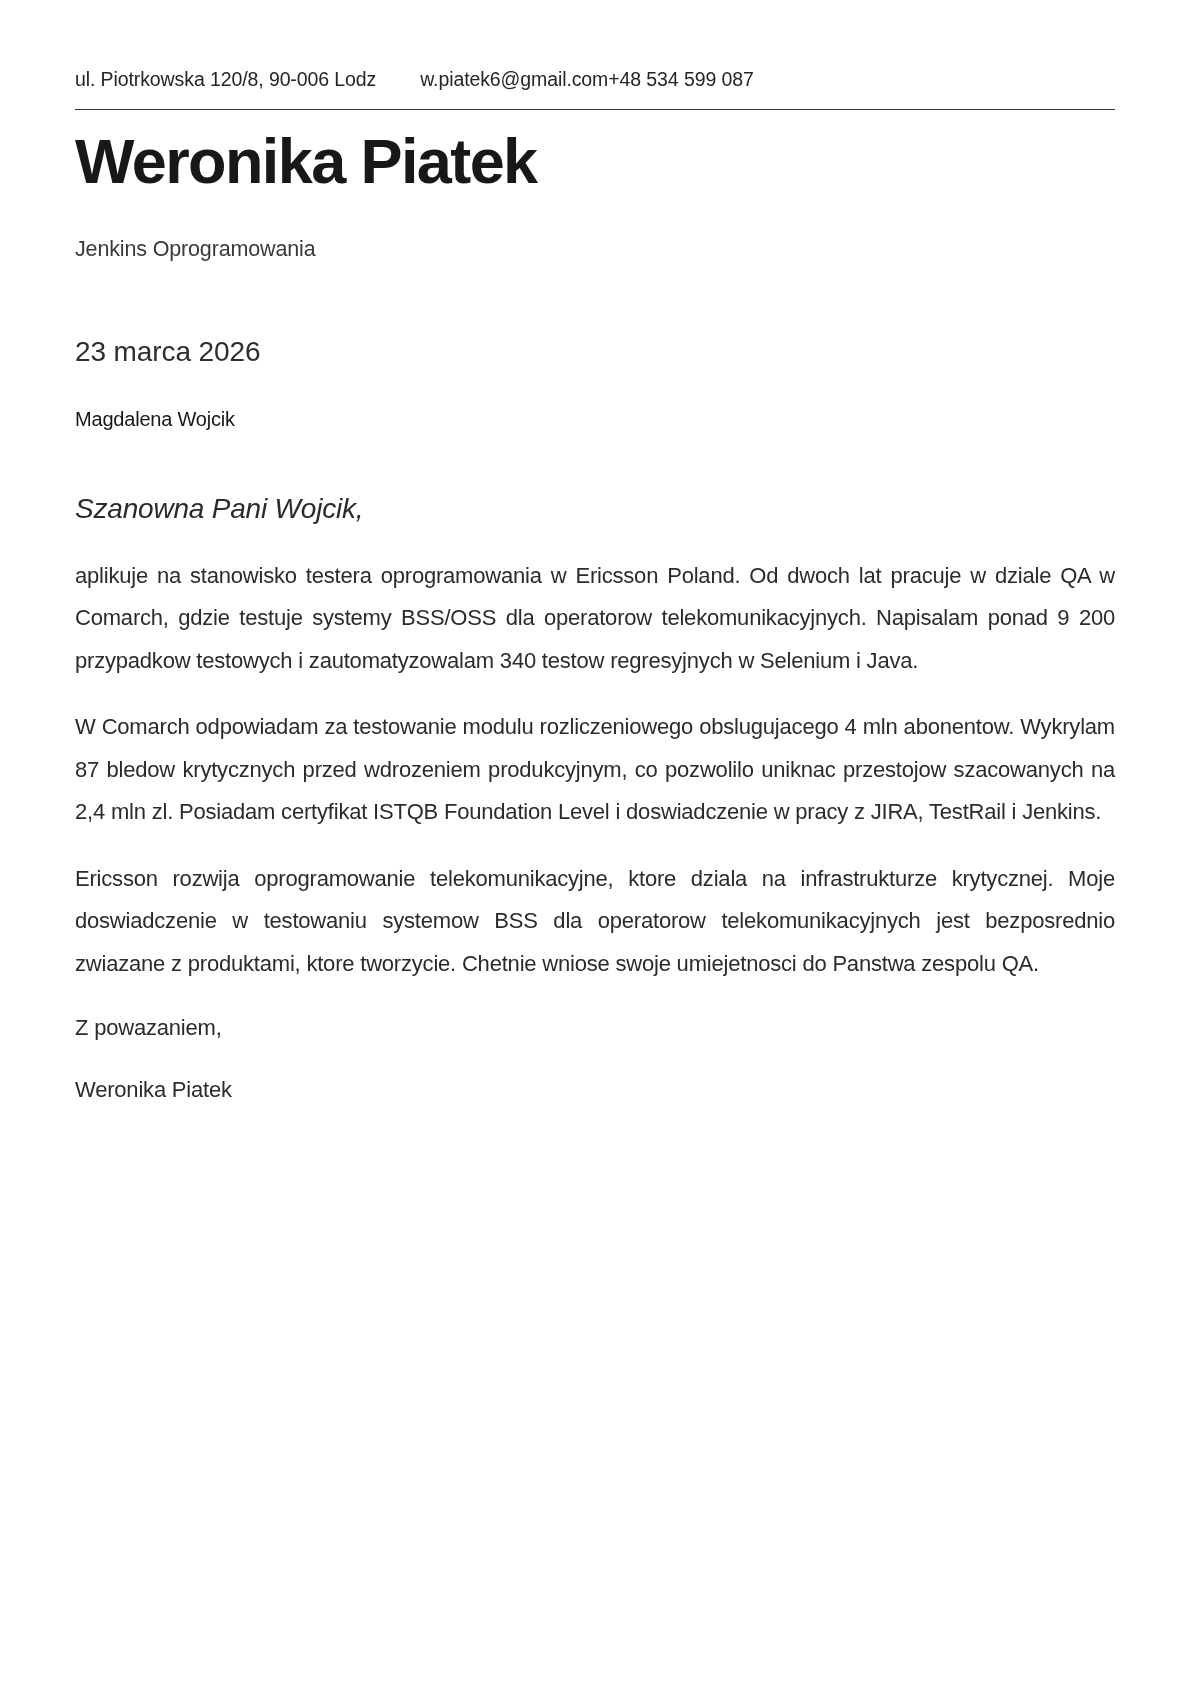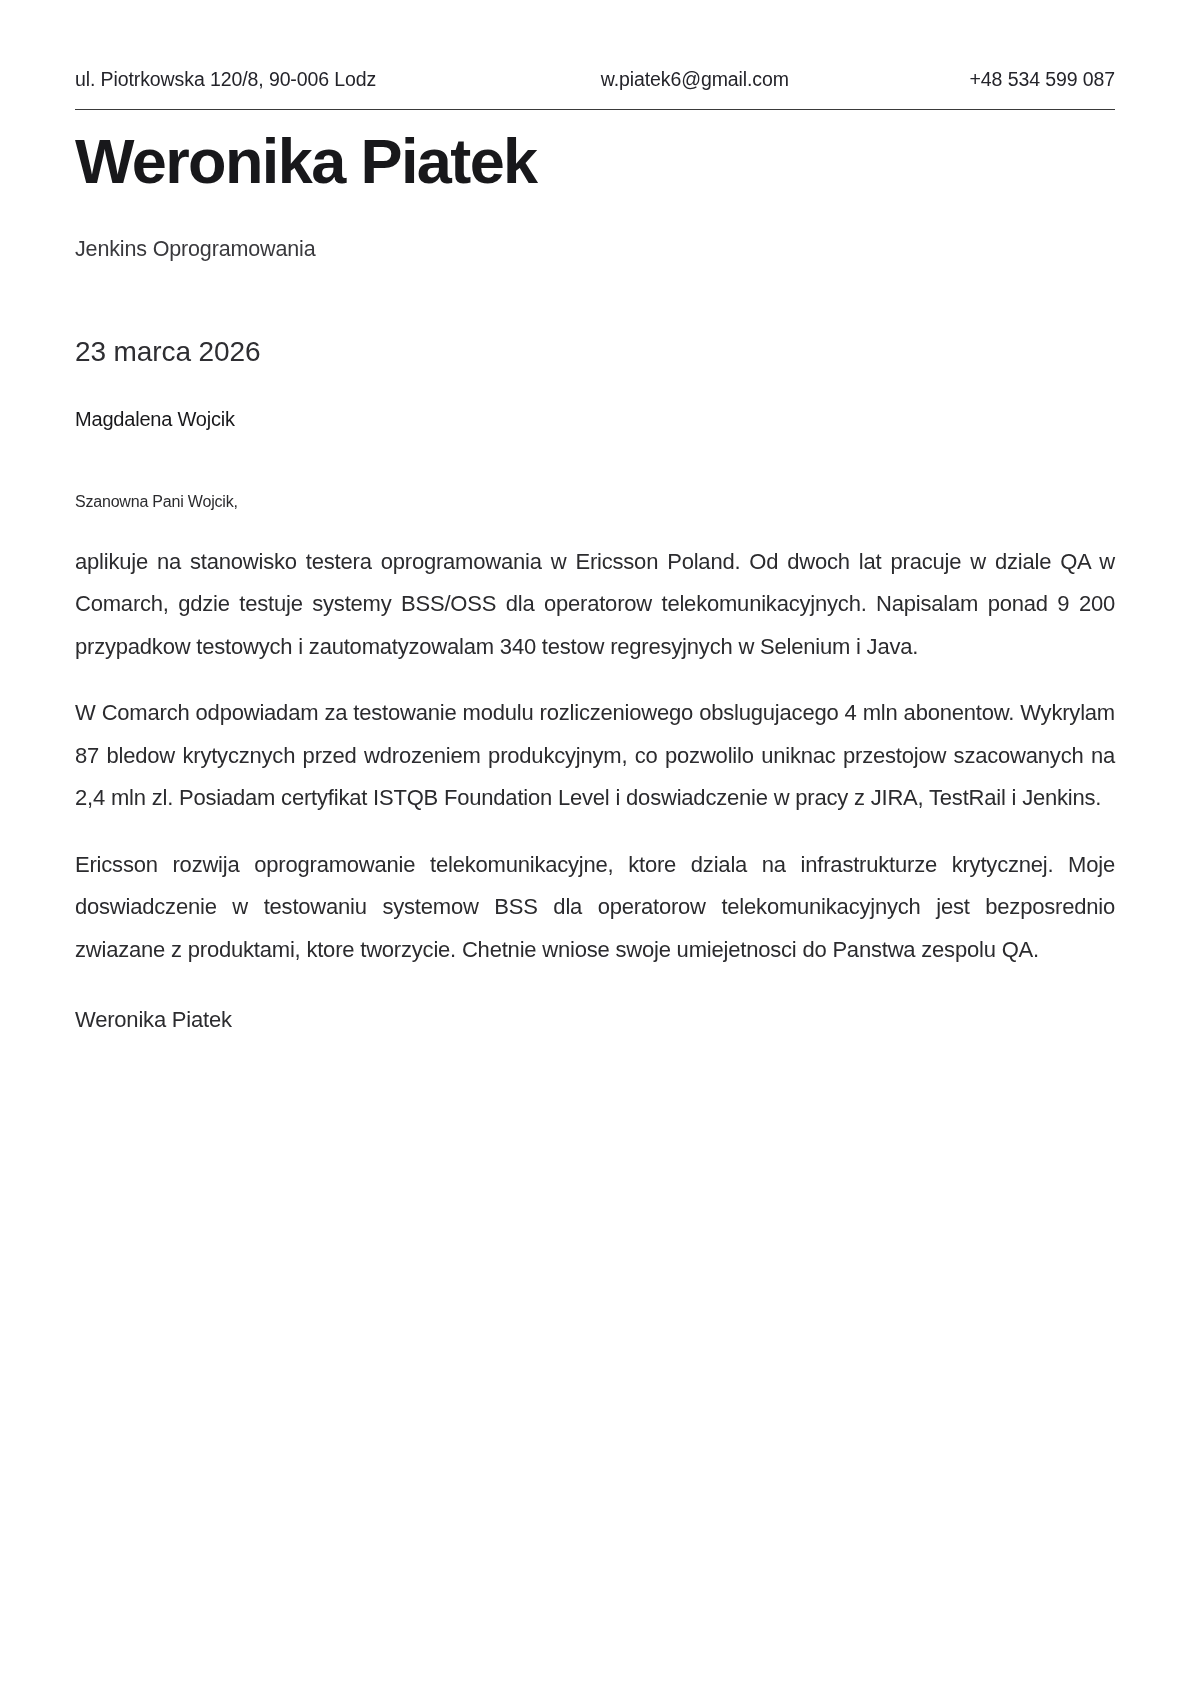--- a/index.html
+++ b/index.html
@@ -21,21 +21,21 @@
     background: #ffffff;
     box-sizing: border-box;
     padding: 0 75px;
     overflow: hidden;
   }
 
   
   .contact-bar {
     display: flex;
     align-items: baseline;
-    justify-content: space-between;
+    justify-content: flex-start;
     padding-top: 68px;
     font-size: 19.5px;
     letter-spacing: -0.1px;
     color: #24242a;
   }
   .contact-bar .slot {
     white-space: nowrap;
   }
   .contact-bar .slot.addr { text-align: left; }
   .contact-bar .slot.mail { text-align: center; flex: 0 0 auto; margin-left: 44px; }
@@ -85,24 +85,25 @@
     font-size: 20px;
     letter-spacing: -0.1px;
     color: #39393d;
   }
 
   
   .letter {
     margin-top: 62px;
   }
   .salutation {
-    font-size: 16px;
+    font-size: 28px;
     letter-spacing: -0.2px;
     color: #2b2b2e;
     margin-bottom: 30px;
+    font-style: italic;
   }
   .para {
     font-size: 22px;
     line-height: 1.93;
     letter-spacing: -0.2px;
     text-align: justify;
     text-justify: inter-word;
     color: #2b2b2e;
     margin: 0 0 24px 0;
   }
@@ -145,18 +146,19 @@
   <div class="letter">
 
     <div class="salutation">Szanowna Pani Wojcik,</div>
 
     <p class="para">aplikuje na stanowisko testera oprogramowania w Ericsson Poland. Od dwoch lat pracuje w dziale QA w Comarch, gdzie testuje systemy BSS/OSS dla operatorow telekomunikacyjnych. Napisalam ponad 9 200 przypadkow testowych i zautomatyzowalam 340 testow regresyjnych w Selenium i Java.</p>
 
     <p class="para">W Comarch odpowiadam za testowanie modulu rozliczeniowego obslugujacego 4 mln abonentow. Wykrylam 87 bledow krytycznych przed wdrozeniem produkcyjnym, co pozwolilo uniknac przestojow szacowanych na 2,4 mln zl. Posiadam certyfikat ISTQB Foundation Level i doswiadczenie w pracy z JIRA, TestRail i Jenkins.</p>
 
     <p class="para">Ericsson rozwija oprogramowanie telekomunikacyjne, ktore dziala na infrastrukturze krytycznej. Moje doswiadczenie w testowaniu systemow BSS dla operatorow telekomunikacyjnych jest bezposrednio zwiazane z produktami, ktore tworzycie. Chetnie wniose swoje umiejetnosci do Panstwa zespolu QA.</p>
 
+    <div class="closing">Z powazaniem,</div>
 
     <div class="signature">Weronika Piatek</div>
 
   </div>
 
 </div>
 
 </body></html>

